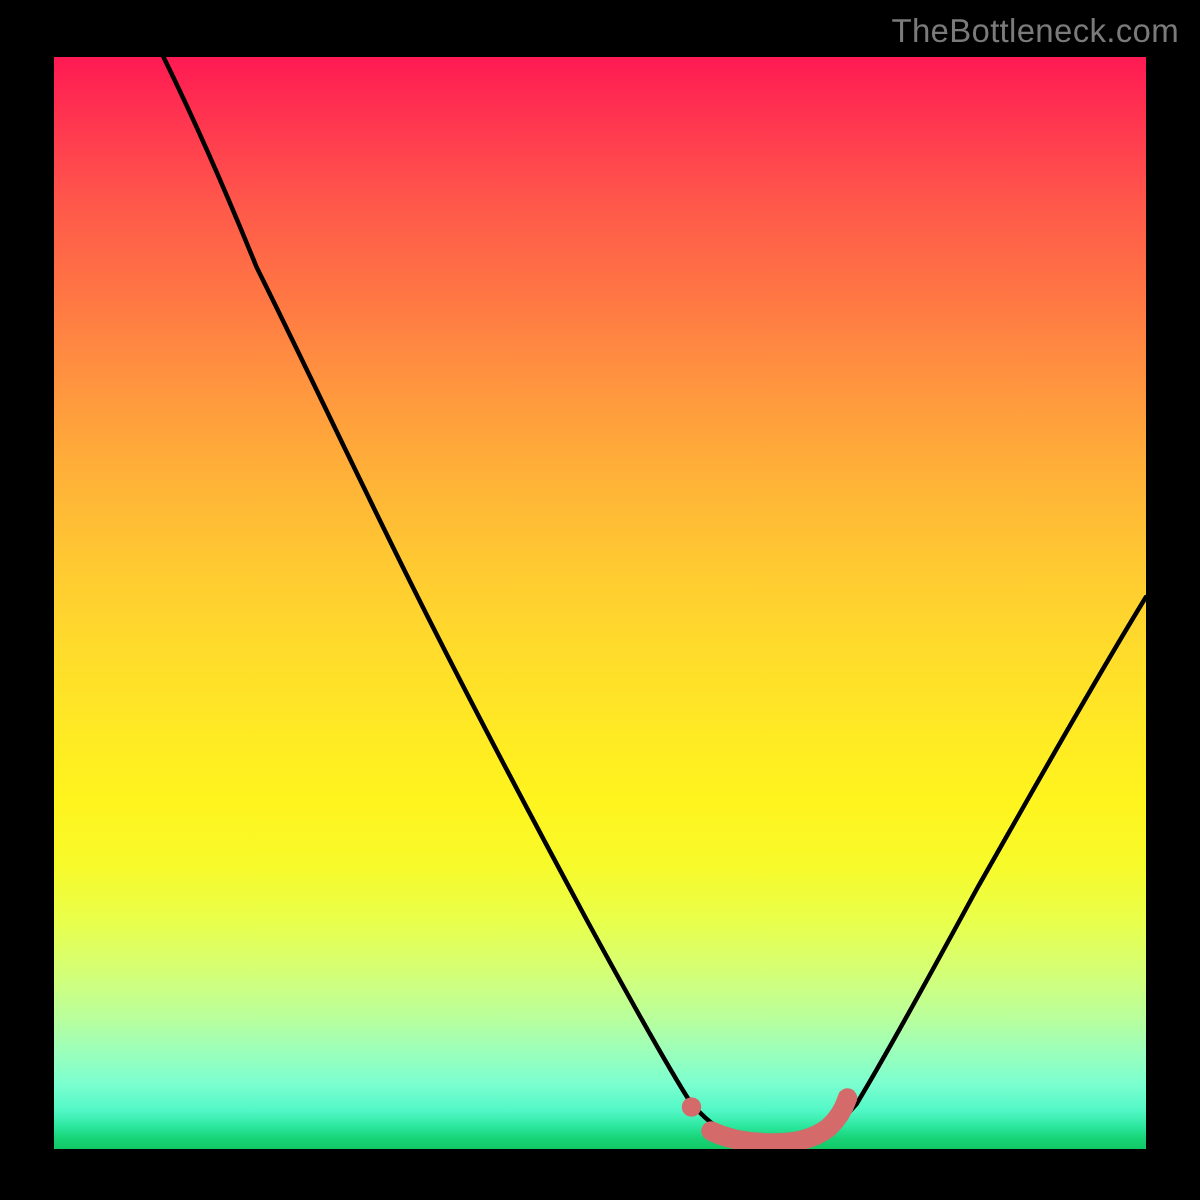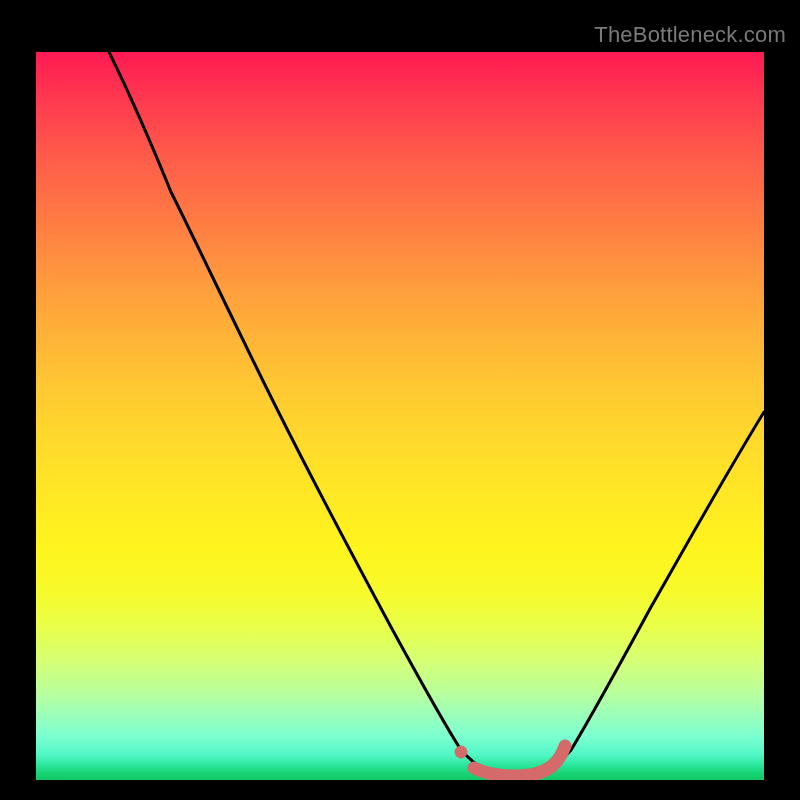--- a/index.html
+++ b/index.html
@@ -7,21 +7,21 @@
     padding: 0;
     width: 800px;
     height: 800px;
     background: #000;
     overflow: hidden;
     font-family: Arial, Helvetica, sans-serif;
   }
   .frame {
     position: absolute;
     left: 0;
-    top: 16px;
+    top: 2px;
     width: 800px;
     height: 580px;
     background: #000;
   }
   .plot-area {
     position: absolute;
     left: 36px;
     top: 36px;
     width: 728px;
     height: 728px;

